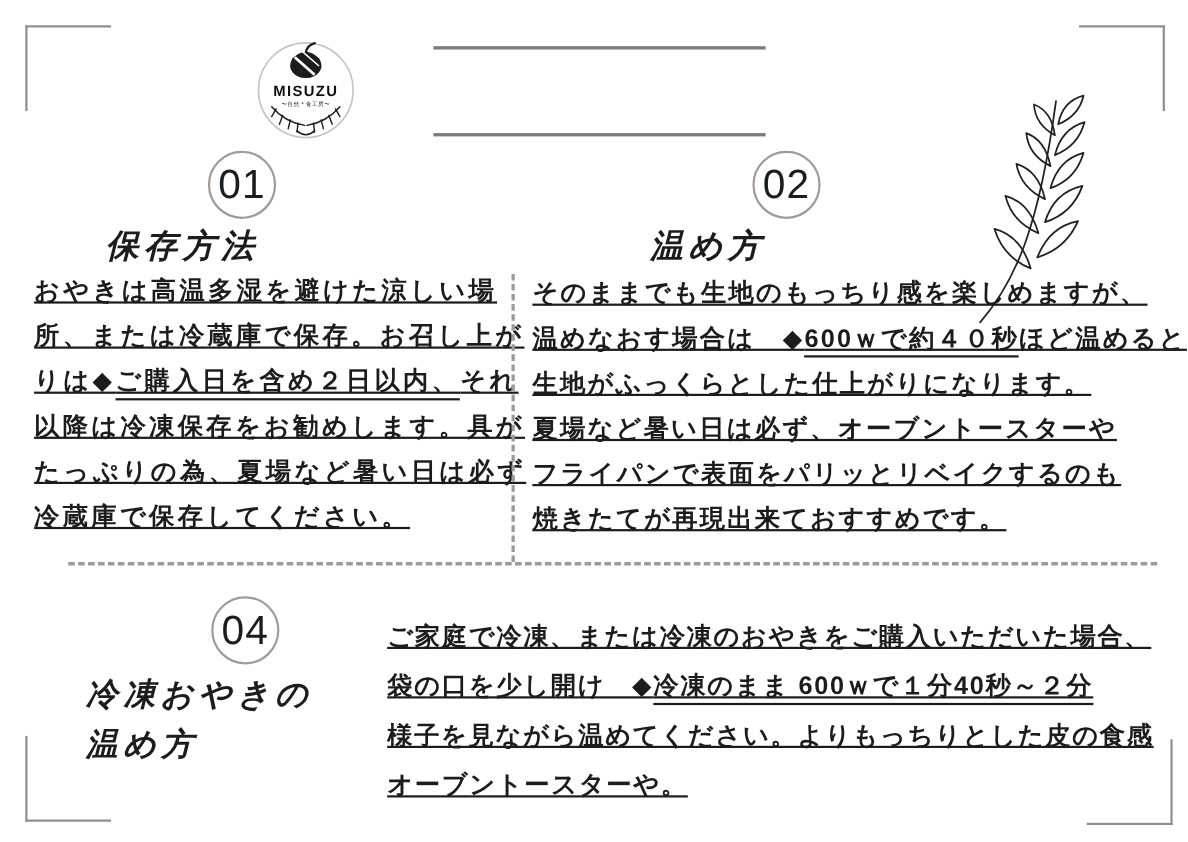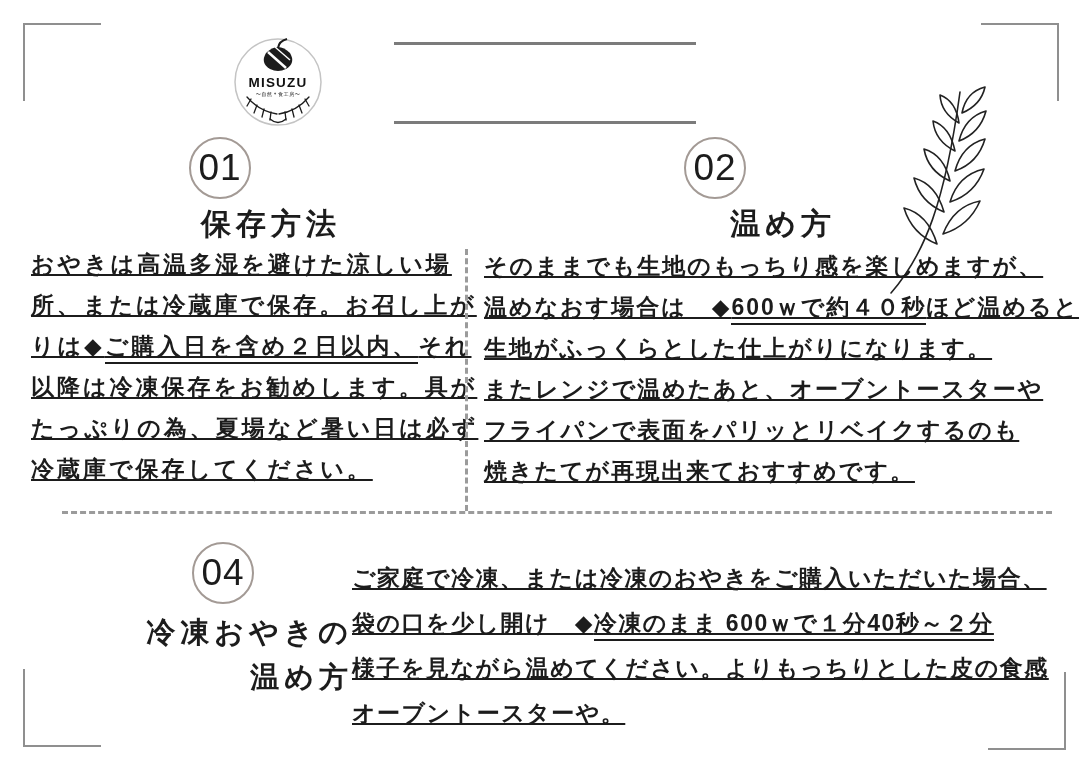--- a/index.html
+++ b/index.html
@@ -25,21 +25,21 @@
   
   .num-circle{
     position:absolute;width:58px;height:58px;border:2px solid #a39a95;border-radius:50%;
     display:flex;align-items:center;justify-content:center;
     font-size:37px;font-weight:500;letter-spacing:1px;
   }
   .c01{left:189px;top:137px;}
   .c02{left:684px;top:137px;}
   .c03{left:192px;top:542px;}
   
-  .sec-heading{position:absolute;text-align:right;font-weight:700;font-size:30px;letter-spacing:5px;white-space:nowrap;}
+  .sec-heading{position:absolute;text-align:left;font-weight:700;font-size:30px;letter-spacing:5px;white-space:nowrap;font-style:italic;}
   .h01{left:96px;top:204px;width:245px;}
   .h02{left:591px;top:204px;width:245px;}
   .h03{left:78px;top:610px;width:275px;font-size:29px;line-height:45px;}
   
   .body{position:absolute;font-size:23px;font-weight:600;white-space:nowrap;text-decoration:underline;}
   .body .line{height:41px;line-height:41px;}
   .b01{left:31px;top:244px;letter-spacing:3px;}
   .b02{left:484px;top:246px;letter-spacing:2px;}
   .b03{left:352px;top:556px;letter-spacing:1.5px;}
   .b03 .line{height:45px;line-height:45px;}
@@ -115,21 +115,21 @@
   <div class="divider-h"></div>
 
   <div class="num-circle c02">
     <span>02</span>
   </div>
   <div class="sec-heading h02">温め方</div>
   <div class="body b02">
       <div class="line"><span>そのままでも生地のもっちり感を楽しめますが、</span></div>
       <div class="line"><span>温めなおす場合は　◆</span><span class="u">600ｗで約４０秒</span><span>ほど温めると</span></div>
       <div class="line"><span>生地がふっくらとした仕上がりになります。</span></div>
-      <div class="line"><span>またレンジで温めたあと、オーブントースターや</span></div>
+      <div class="line"><span>夏場など暑い日は必ず、オーブントースターや</span></div>
       <div class="line"><span>フライパンで表面をパリッとリベイクするのも</span></div>
       <div class="line"><span>焼きたてが再現出来ておすすめです。</span></div>
     </div>
 
   <div class="num-circle c03">
     <span>04</span>
   </div>
   <div class="sec-heading h03">
     <div>冷凍おやきの</div>
     <div>温め方</div>

